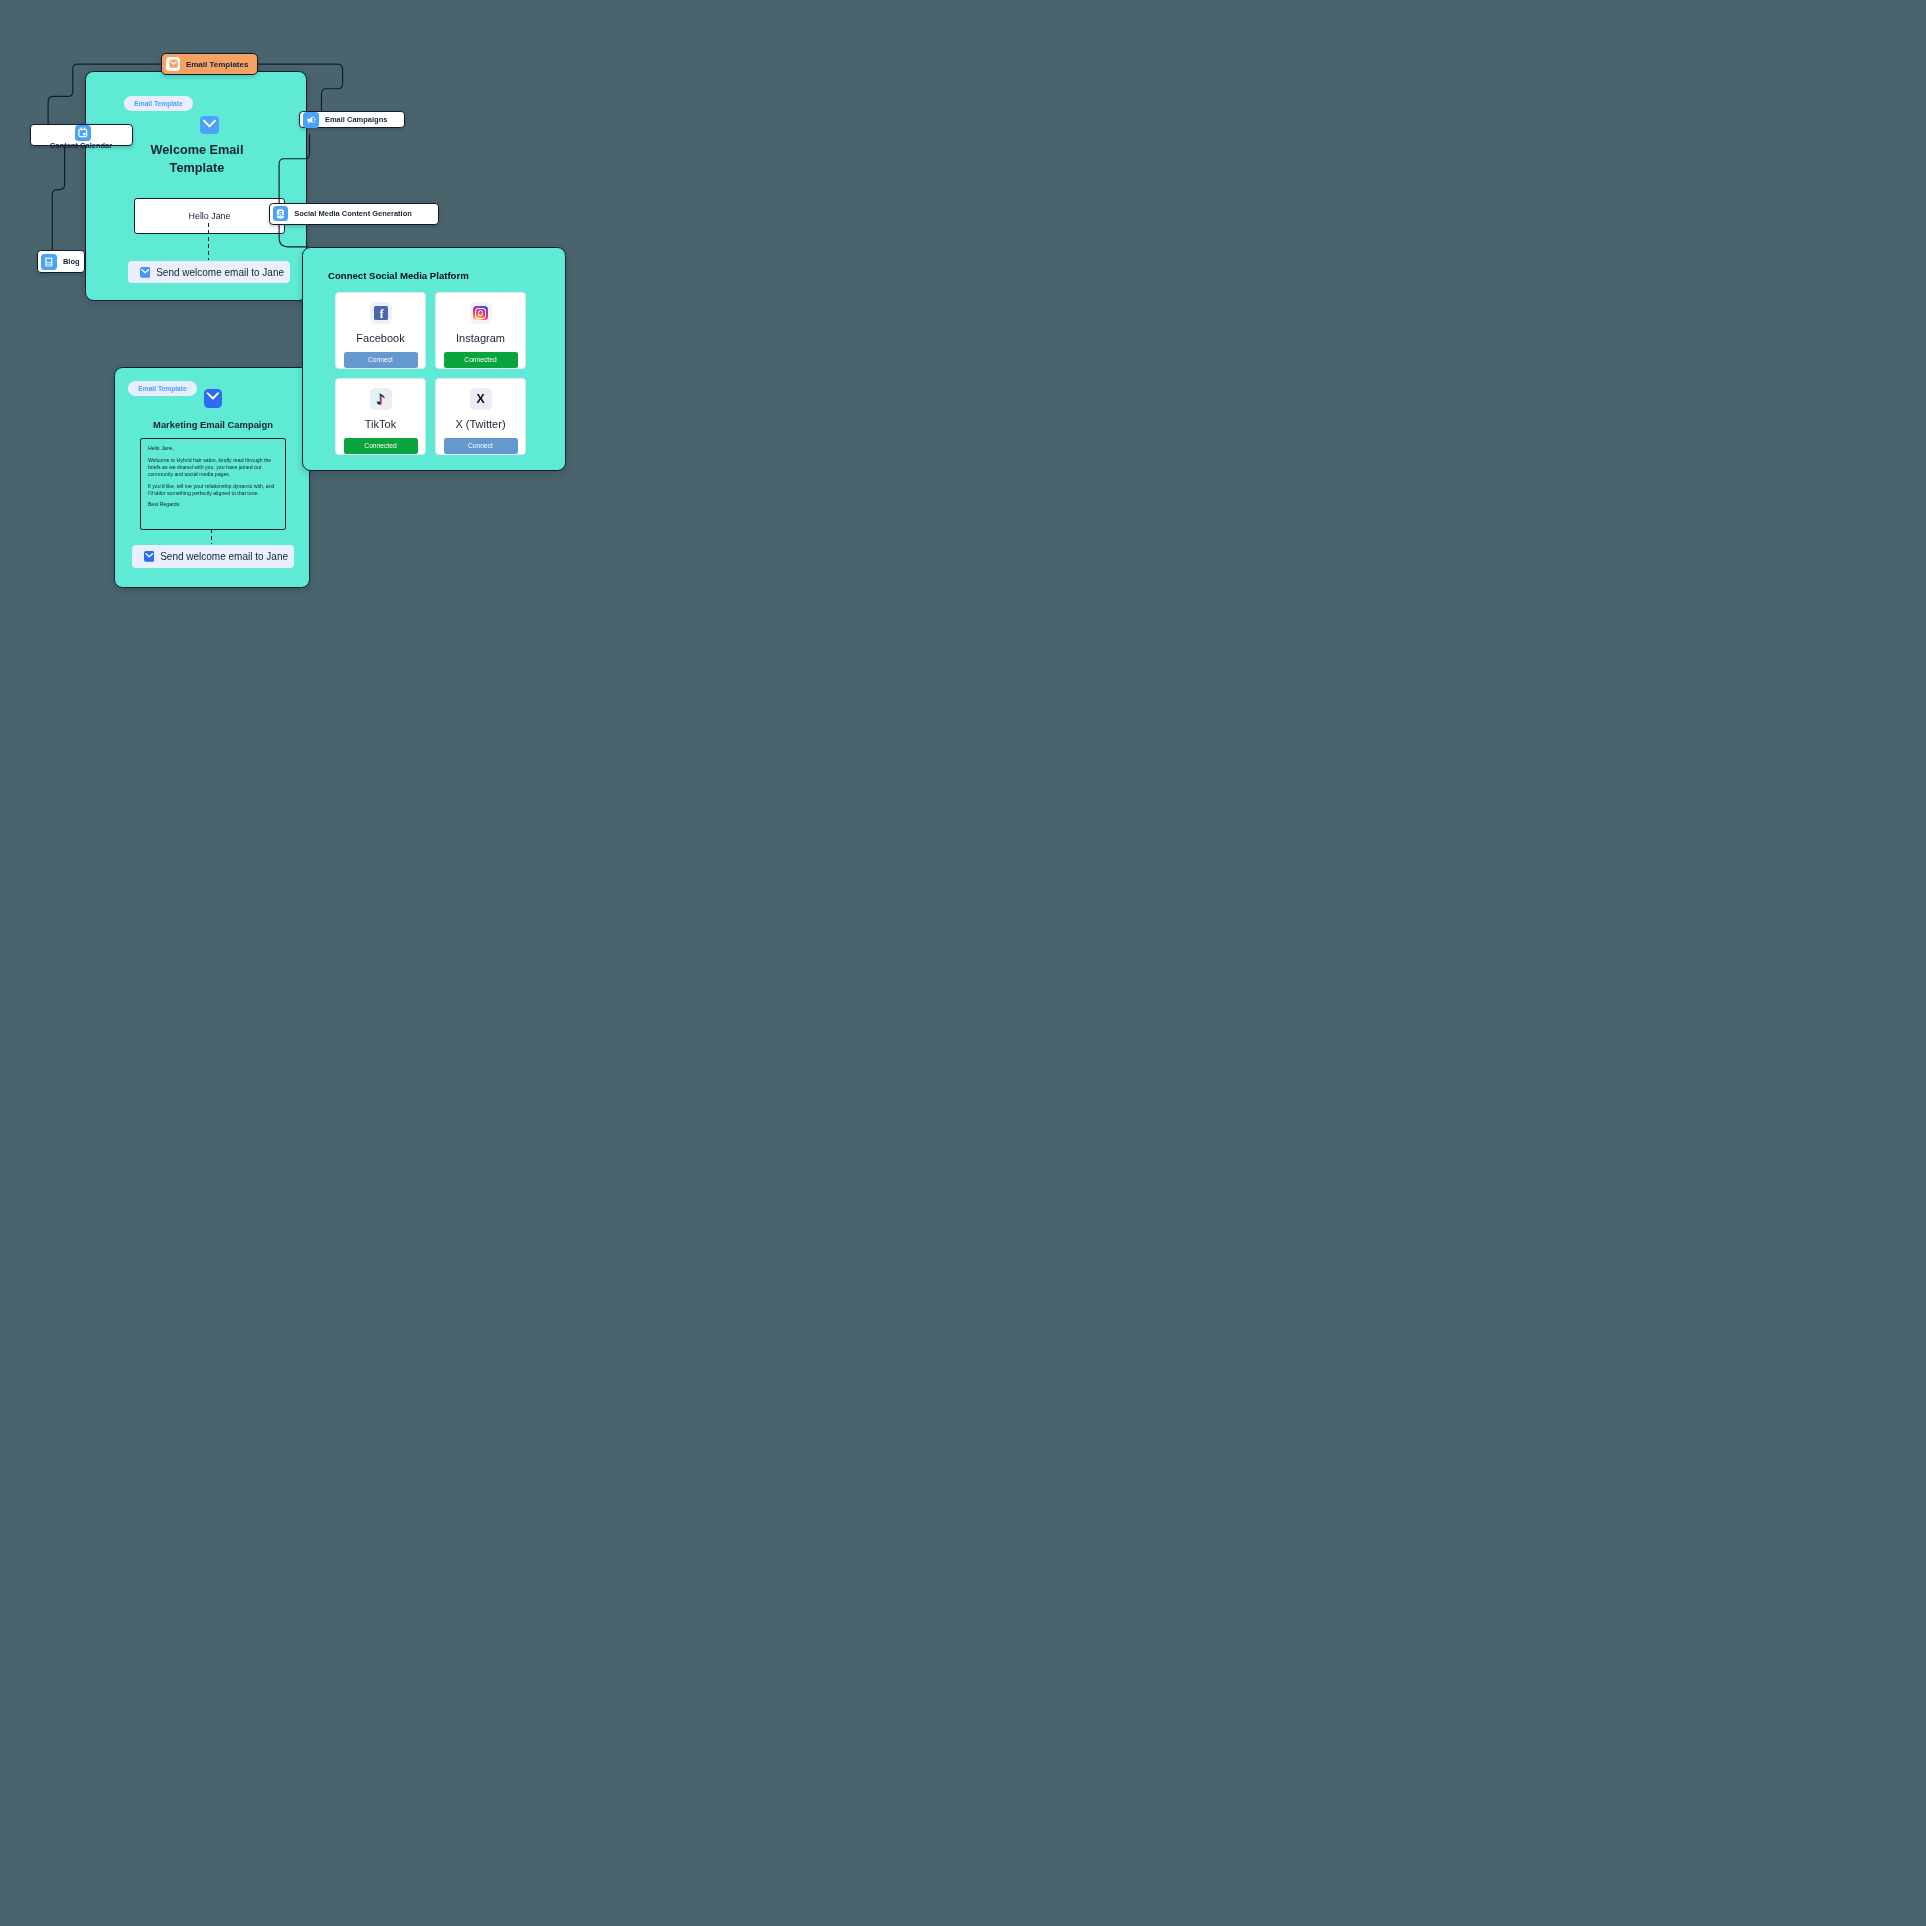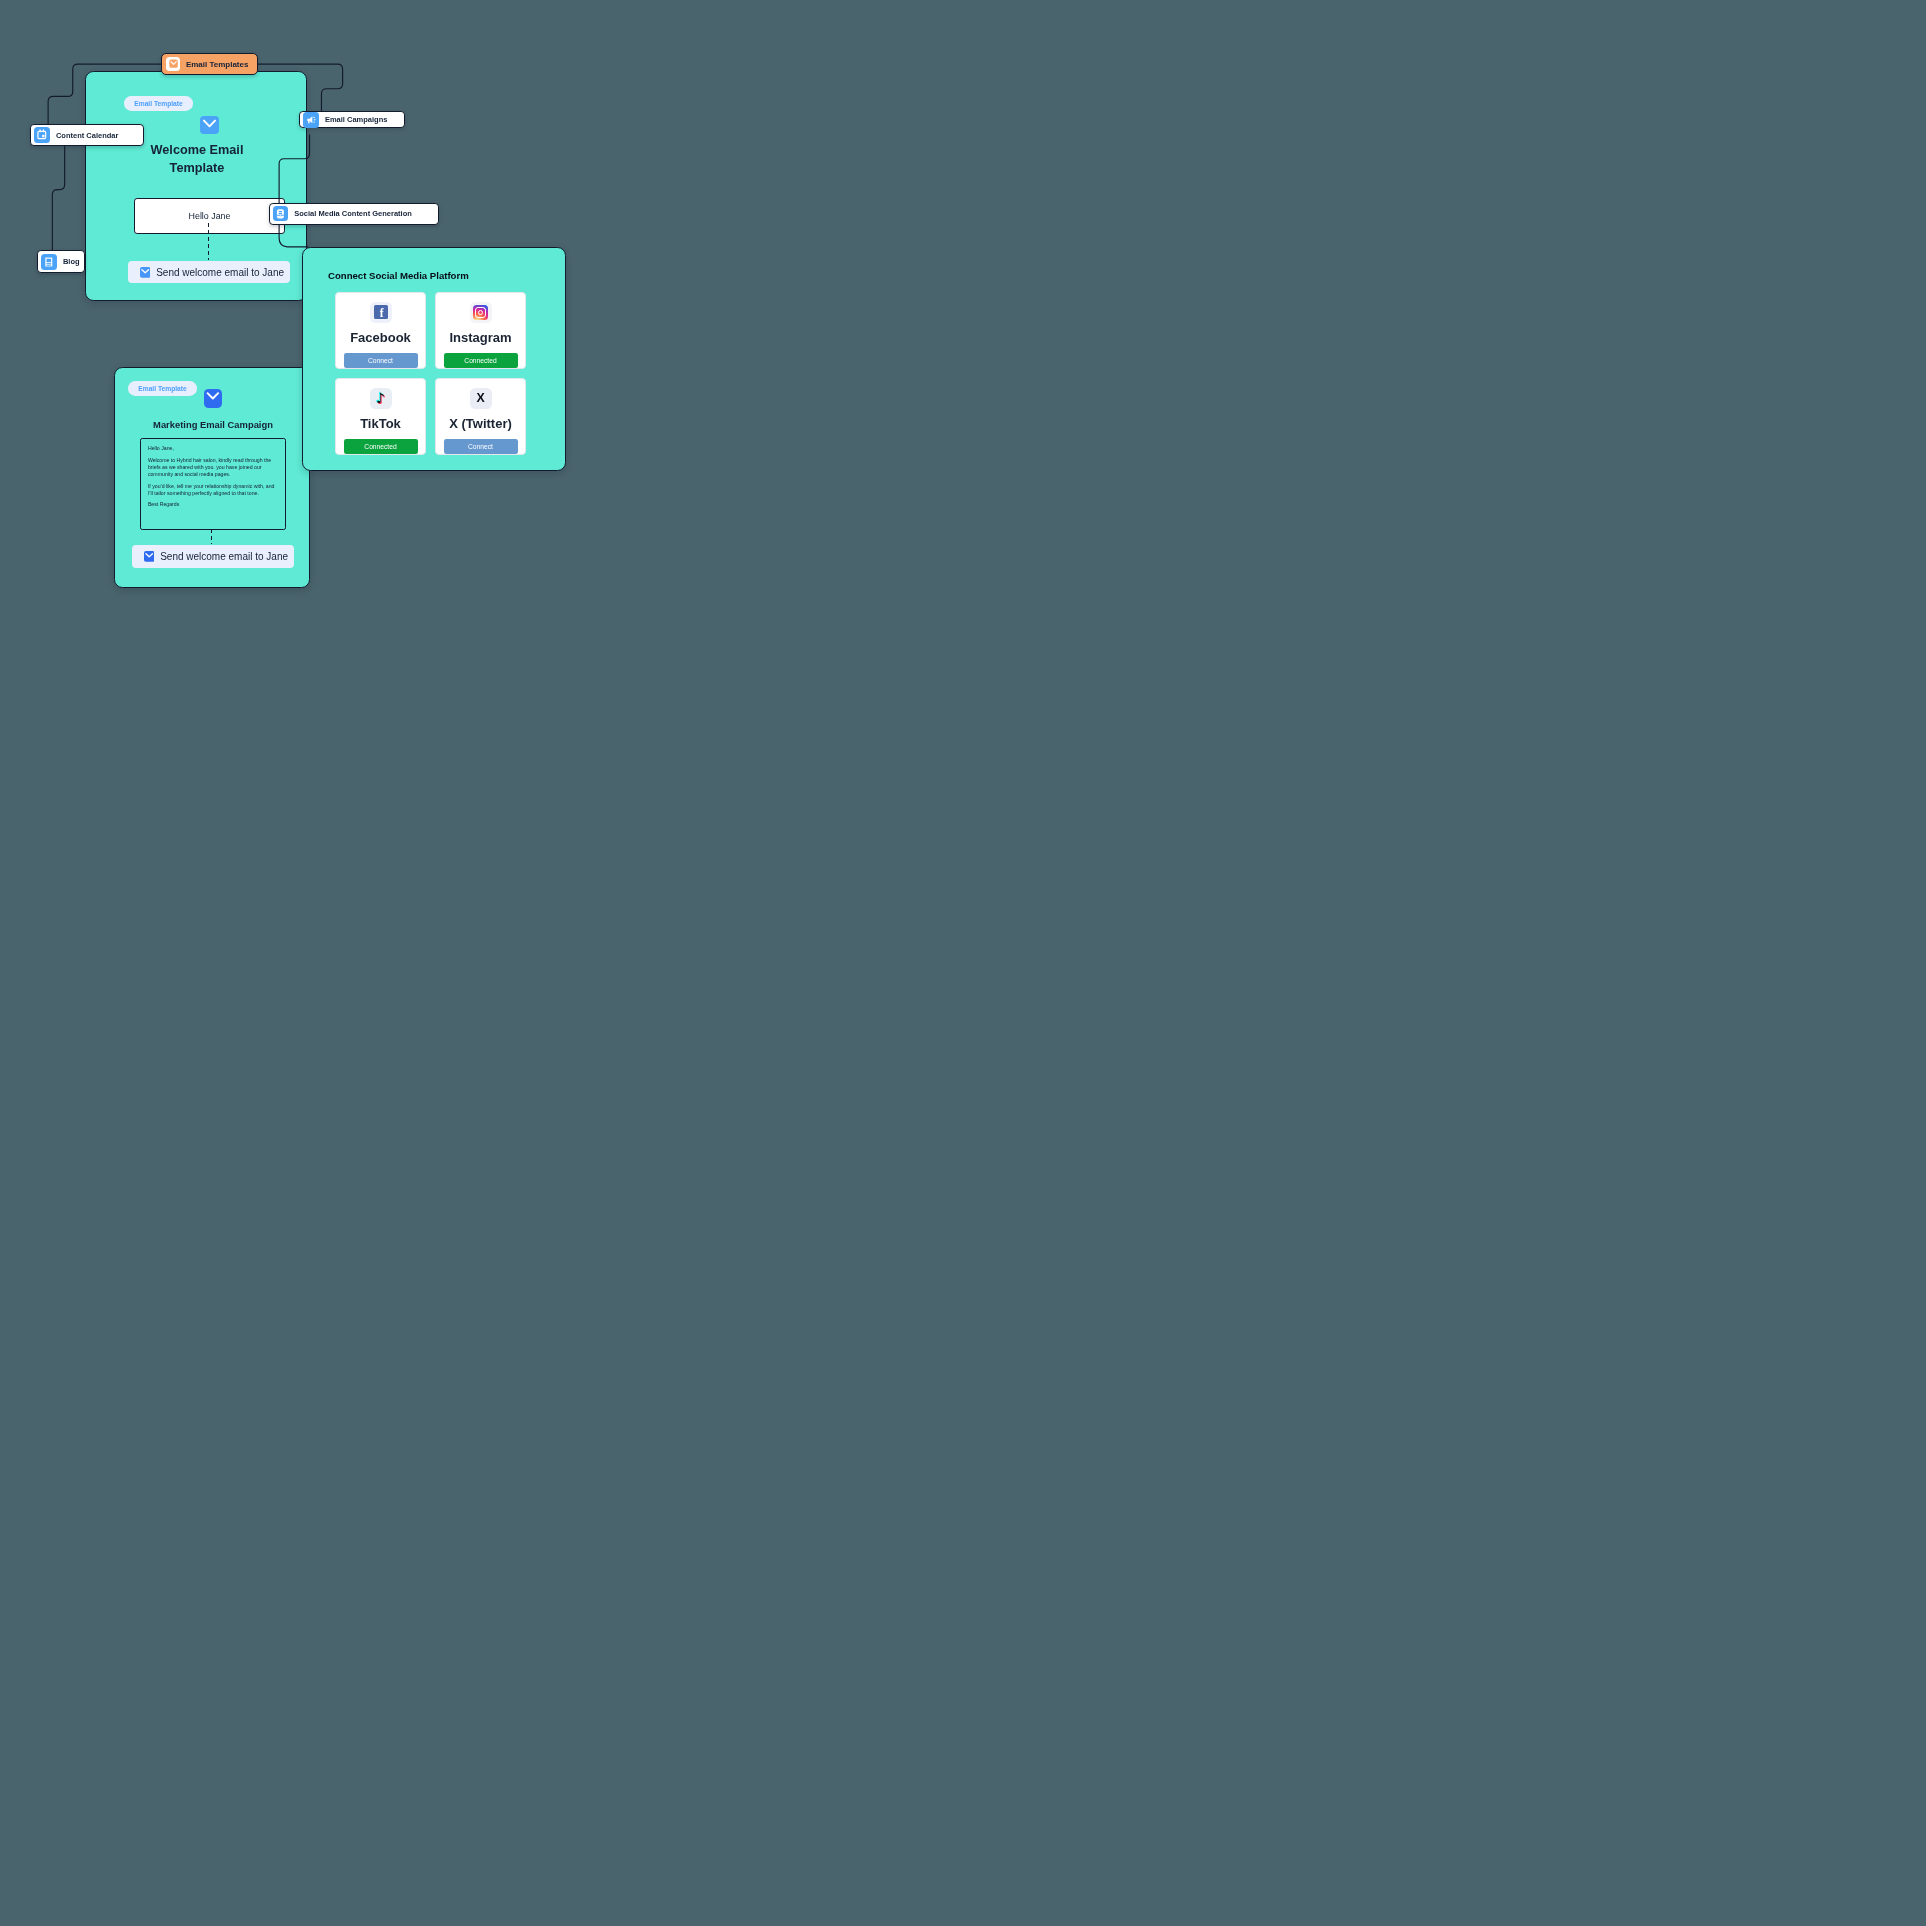--- a/index.html
+++ b/index.html
@@ -17,21 +17,21 @@
   #marketing-card{left:114px;top:367px;width:196px;height:221px;z-index:3;}
 
   
   .flow-node{position:absolute;display:flex;align-items:center;background:#fff;
              border:1px solid #131C2E;border-radius:3.9px;z-index:6;
              box-shadow:0 1.5px 3.9px rgba(10,20,40,.20);}
   .flow-node .node-icon{width:16px;height:16px;border-radius:3.5px;background:#4BA3F8;
              margin-left:3.1px;flex:0 0 auto;display:flex;align-items:center;justify-content:center;}
   .flow-node .node-label{margin-left:5.8px;margin-right:7px;font-size:7.5px;font-weight:700;color:#17243A;white-space:nowrap;}
 
-  #node-content-calendar{left:30px;top:124px;width:114px;height:22.3px;}
+  #node-content-calendar{left:30px;top:124px;width:103px;height:22.3px;flex-direction:column;}
   #node-blog{left:37px;top:250px;width:48px;height:23px;}
   #node-email-campaigns{left:299px;top:111px;width:106px;height:17px;}
   #node-smcg{left:269px;top:203px;width:170px;height:21.6px;}
   #node-smcg .node-icon{width:15.4px;height:15.4px;}
 
   
   #email-templates-badge{position:absolute;left:161px;top:53px;width:97px;height:22px;z-index:7;
       background:#F7A265;border:1.2px solid #131C2E;border-radius:5px;display:flex;align-items:center;
       box-shadow:0 1.5px 3.9px rgba(10,20,40,.20);}
   #email-templates-badge .badge-icon{width:14.6px;height:14.6px;background:#fff;border-radius:3.5px;margin-left:3.9px;
@@ -61,21 +61,21 @@
 
   
   #connect-title{position:absolute;left:25px;top:22.3px;font-size:9.6px;font-weight:700;color:#070D18;}
   .platform-tile{position:absolute;width:91px;height:77px;background:#fff;border:0.6px solid #E3E7EC;border-radius:3.9px;
       display:flex;flex-direction:column;align-items:center;}
   #tile-facebook{left:32px;top:44px;}
   #tile-instagram{left:132px;top:44px;}
   #tile-tiktok{left:32px;top:130px;}
   #tile-x{left:132px;top:130px;}
   .platform-icon-wrap{margin-top:9.2px;width:22px;height:22px;border-radius:5.4px;display:flex;align-items:center;justify-content:center;}
-  .platform-name{margin-top:7.7px;font-size:13px;font-weight:700;color:#1A2433;}
+  .platform-name{margin-top:7.7px;font-size:11px;font-weight:400;color:#1A2433;}
   .platform-btn{margin-top:7.7px;width:74px;height:16px;border:none;border-radius:2.3px;color:#fff;font-size:6.7px;font-weight:500;cursor:pointer;}
   .btn-connect{background:#6498CF;}
   .btn-connected{background:#0BA33E;}
 
   
   .fb-wrap{background:#EEF1F9;}
   .fb-sq{width:14px;height:14px;background:#4A69AD;border-radius:1.5px;display:flex;align-items:flex-end;justify-content:center;}
   .fb-f{color:#fff;font-family:"Liberation Serif","DejaVu Serif",serif;font-weight:700;font-size:11.6px;line-height:.9;transform:translateX(1.2px);}
   
   .ig-wrap{background:#F4F4F6;}

